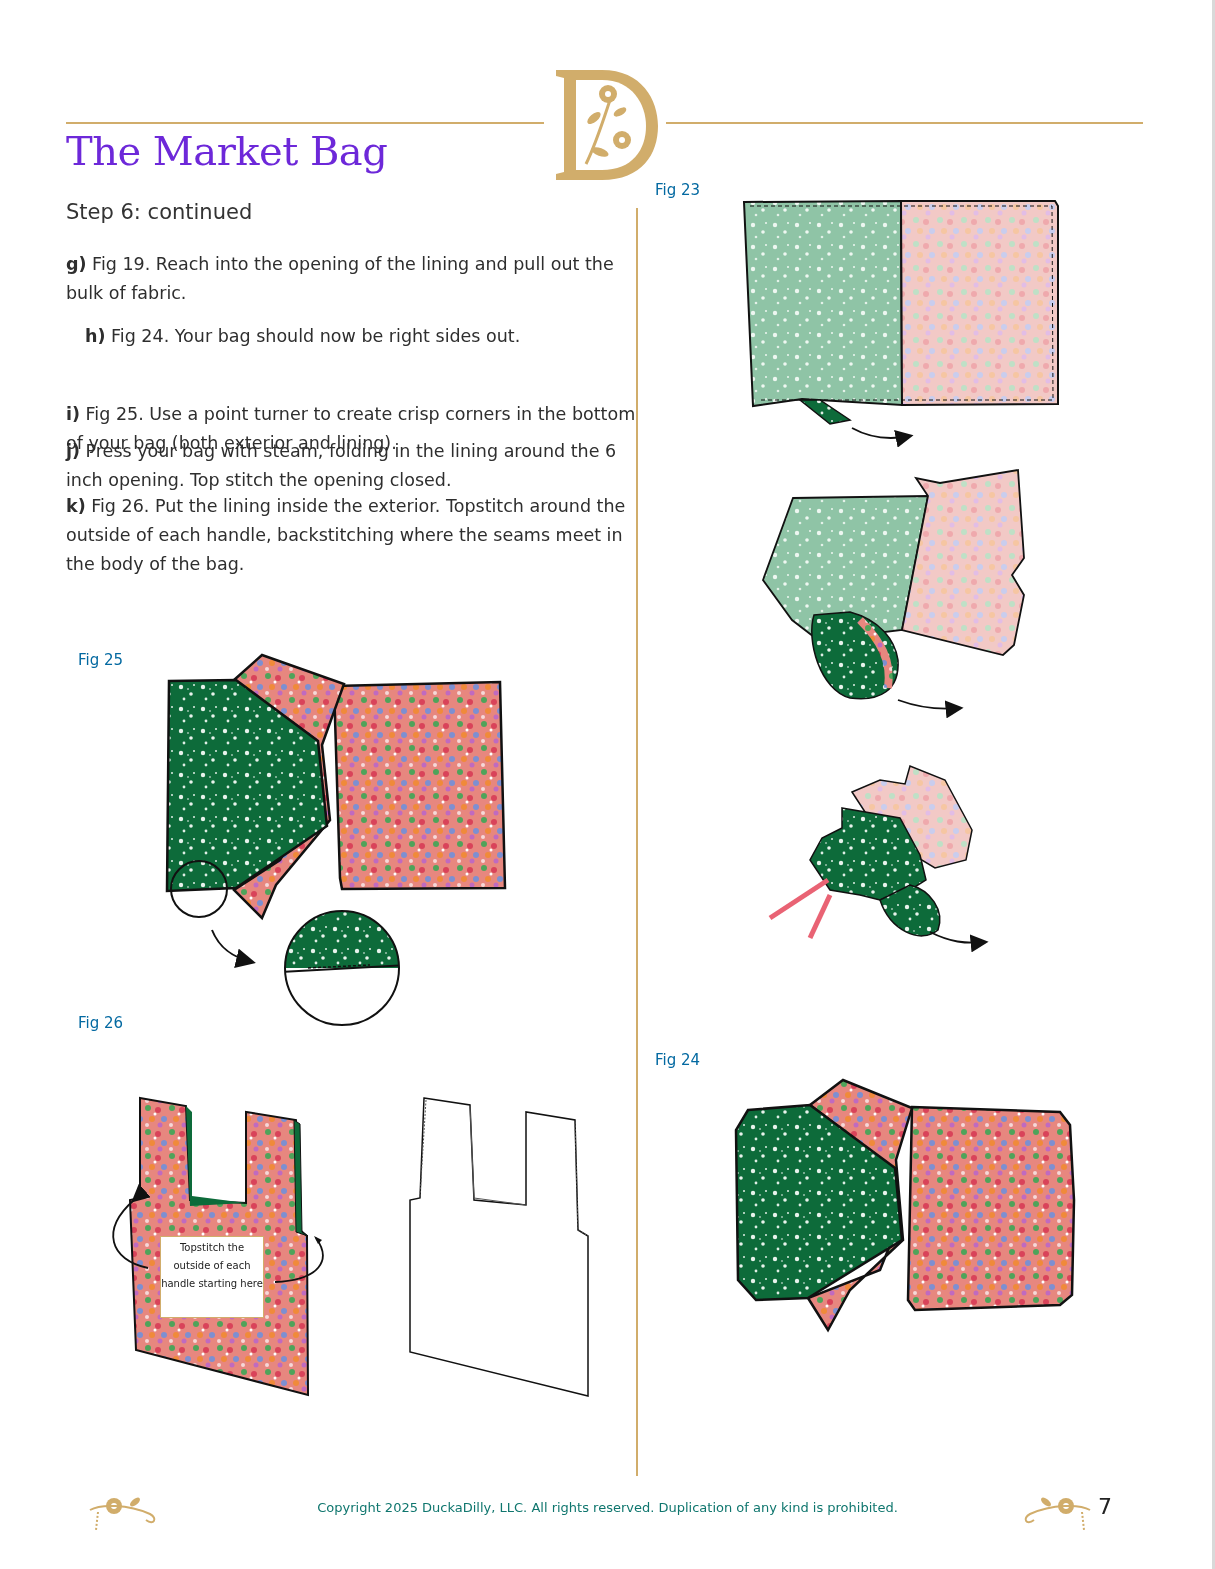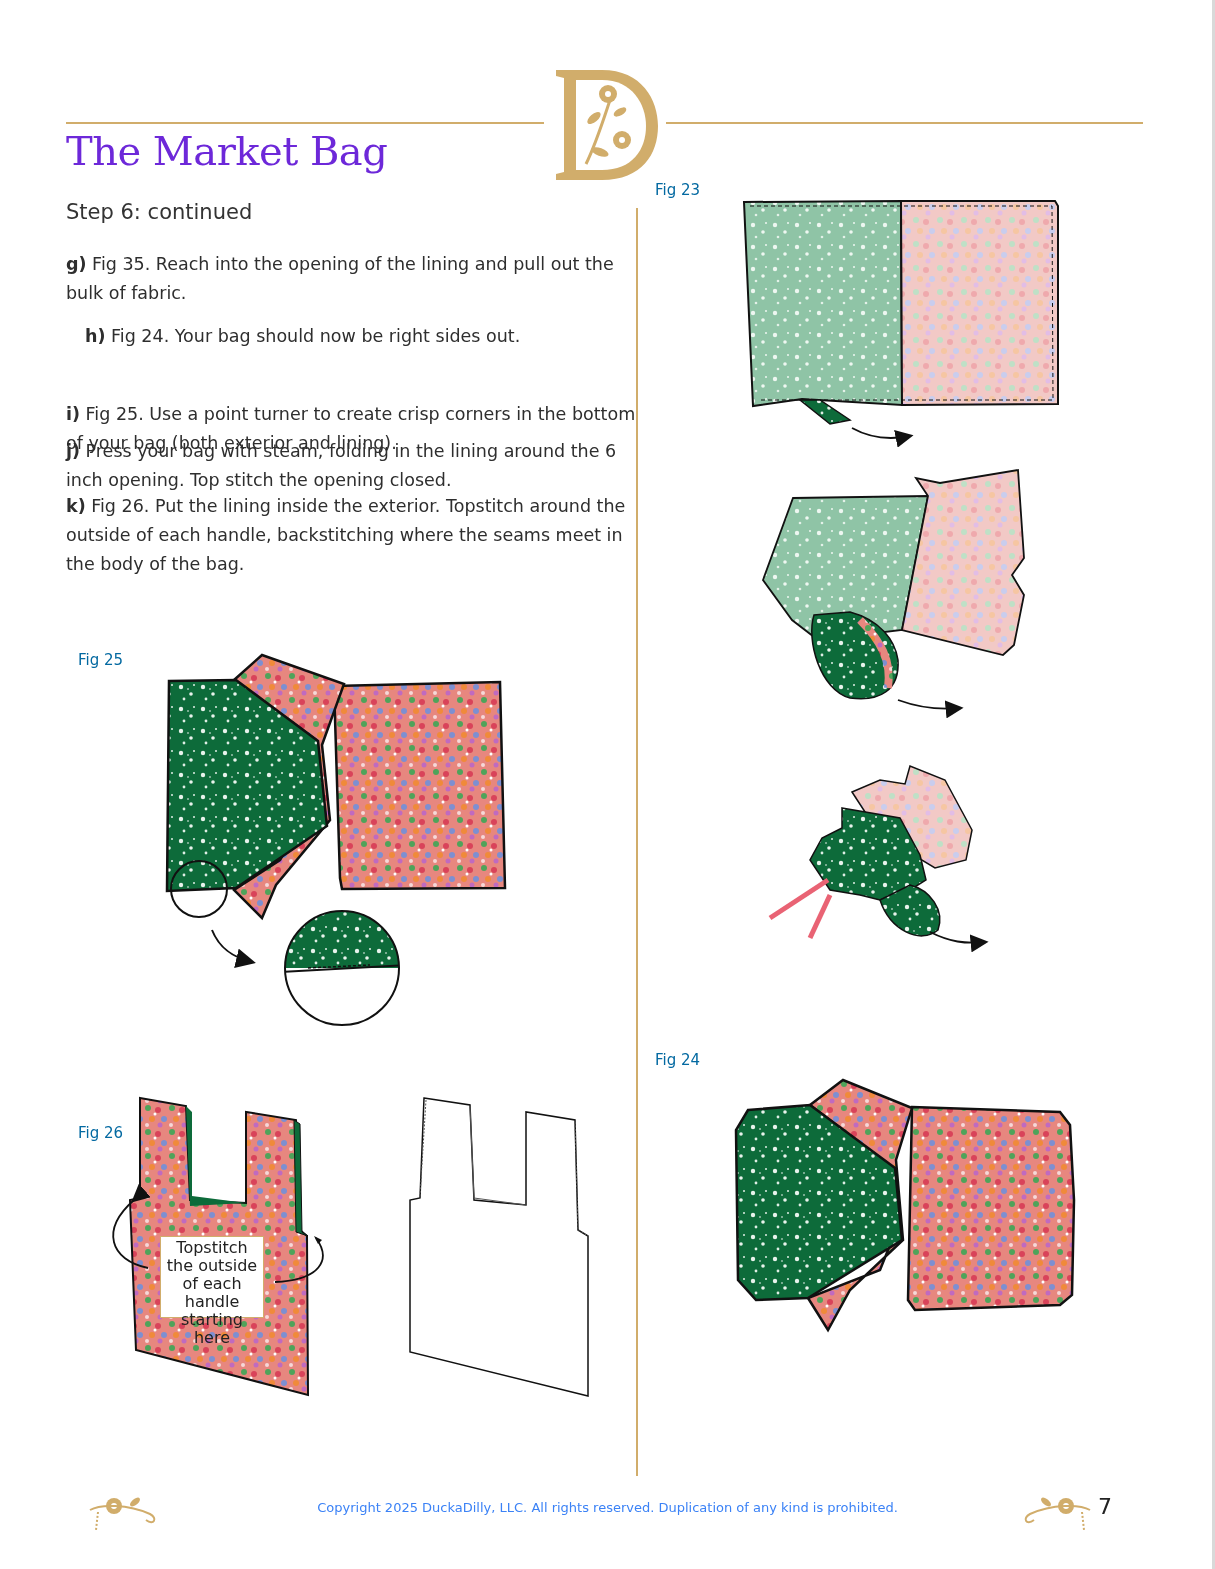--- a/index.html
+++ b/index.html
@@ -4,22 +4,22 @@
 <style>
   html,body{margin:0;padding:0;background:#fff;}
   body{width:1215px;height:1569px;position:relative;overflow:hidden;font-family:"DejaVu Sans",sans-serif;color:#2b2b2b;}
   .rule{position:absolute;height:2px;background:#d1ad6b;}
   .vrule{position:absolute;width:2px;background:#d1ad6b;}
   .title{position:absolute;left:66px;top:128px;font-family:"DejaVu Serif",serif;font-size:40px;color:#6d28d9;letter-spacing:-0.5px;margin:0;font-weight:normal;}
   .step{position:absolute;left:66px;top:200px;font-size:21px;color:#333;}
   .instr{position:absolute;left:66px;width:570px;font-size:17.5px;line-height:29px;color:#2e2e2e;margin:0;}
   .instr b{font-weight:bold;}
   .fig-label{position:absolute;font-size:15px;color:#0369a1;}
-  .callout{position:absolute;left:160px;top:1236px;width:104px;height:82px;background:#fff;border:1.5px solid #d1ad6b;font-size:16px;line-height:18px;text-align:center;padding-top:2px;color:#222;box-sizing:border-box;}
-  .footer{position:absolute;top:1500px;left:0;width:1215px;text-align:center;font-size:13px;color:#3b82f6;}
+  .callout{position:absolute;left:160px;top:1236px;width:104px;height:82px;background:#fff;border:1.5px solid #d1ad6b;font-size:10px;line-height:18px;text-align:center;padding-top:2px;color:#222;box-sizing:border-box;}
+  .footer{position:absolute;top:1500px;left:0;width:1215px;text-align:center;font-size:13px;color:#0f766e;}
   .pagenum{position:absolute;left:1098px;top:1494px;font-size:22px;color:#222;}
   svg{position:absolute;overflow:visible;}
   .rborder{position:absolute;right:0;top:0;width:3px;height:1569px;background:#d9d9d9;}
 </style>
 </head>
 <body>
 
 <svg width="0" height="0" style="position:absolute">
   <defs>
     <pattern id="darkFloral" width="22" height="22" patternUnits="userSpaceOnUse">
@@ -78,21 +78,21 @@
   <ellipse cx="70" cy="46" rx="7" ry="3.5" fill="#d1ad6b" transform="rotate(-30 70 46)"></ellipse>
   <ellipse cx="50" cy="86" rx="9" ry="4" fill="#d1ad6b" transform="rotate(20 50 86)"></ellipse>
 </svg>
 
 <h1 class="title">The Market Bag</h1>
 
 <div class="vrule" style="left:636px;top:208px;height:1268px;"></div>
 
 <div class="step">Step 6: continued</div>
 
-<p class="instr" style="top:250px;"><b>g)</b><span> Fig 35. Reach into the opening of the lining and pull out the bulk of fabric.</span></p>
+<p class="instr" style="top:250px;"><b>g)</b><span> Fig 19. Reach into the opening of the lining and pull out the bulk of fabric.</span></p>
 <p class="instr" style="top:322px;margin-left:19px;"><b>h)</b><span> Fig 24. Your bag should now be right sides out.</span></p>
 <p class="instr" style="top:354px;margin-top:46px;"><b>i)</b><span> Fig 25. Use a point turner to create crisp corners in the bottom of your bag (both exterior and lining).</span></p>
 <p class="instr" style="top:437px;"><b>j)</b><span> Press your bag with steam, folding in the lining around the 6 inch opening. Top stitch the opening closed.</span></p>
 <p class="instr" style="top:492px;"><b>k)</b><span> Fig 26. Put the lining inside the exterior. Topstitch around the outside of each handle, backstitching where the seams meet in the body of the bag.</span></p>
 
 <div class="fig-label" style="left:78px;top:651px;">Fig 25</div>
 <svg style="left:0;top:0;" width="1215" height="1569">
   <path d="M334,686 L500,682 L505,888 L342,889 L340,878 Z" fill="url(#multiFloral)" stroke="#111" stroke-width="2.5"></path>
   <path d="M234,680 L262,655 L344,684 L322,745 L330,820 L276,885 L262,918 L234,890 L280,860 L320,790 L316,740 Z" fill="url(#multiFloral)" stroke="#111" stroke-width="2.5"></path>
   <path d="M169,681 L236,680 L318,741 L327,826 L236,888 L167,891 Z" fill="url(#darkFloral)" stroke="#111" stroke-width="2.5"></path>
@@ -103,21 +103,21 @@
     </clipPath>
   <g clip-path="url(#zoomClip)">
     <rect x="280" y="905" width="130" height="67" fill="url(#darkFloral)"></rect>
     <rect x="280" y="968" width="130" height="60" fill="#fff"></rect>
     <line x1="280" y1="972" x2="410" y2="965" stroke="#111" stroke-width="2"></line>
     <line x1="308" y1="968" x2="370" y2="965" stroke="#111" stroke-width="1.5" stroke-dasharray="3,2"></line>
   </g>
   <circle cx="342" cy="968" r="57" fill="none" stroke="#111" stroke-width="2"></circle>
 </svg>
 
-<div class="fig-label" style="left:78px;top:1124px;">Fig 26</div>
+<div class="fig-label" style="left:78px;top:1014px;">Fig 26</div>
 <svg style="left:0;top:0;" width="1215" height="1569">
   <path d="M140,1098 L186,1106 L190,1200 L246,1203 L246,1112 L296,1120 L300,1230 L307,1236 L308,1395 L136,1350 L130,1200 L140,1198 Z" fill="url(#multiFloral)" stroke="#111" stroke-width="2"></path>
   <path d="M186,1106 L192,1112 L192,1196 L246,1203 L190,1206 Z" fill="#0d6b3a"></path>
   <path d="M294,1120 L300,1124 L302,1232 L308,1236 L296,1232 Z" fill="#0d6b3a" stroke="#111" stroke-width="1"></path>
   <path d="M134,1200 C100,1230 110,1260 148,1268" stroke="#111" stroke-width="1.8" fill="none" marker-start="url(#arrowHead)"></path>
   <path d="M316,1238 C332,1260 320,1280 275,1282" stroke="#111" stroke-width="1.8" fill="none"></path>
   <path d="M318,1244 L314,1236 L322,1240 Z" fill="#111"></path>
   <path d="M424,1098 L470,1105 L474,1200 L526,1205 L526,1112 L575,1120 L578,1230 L588,1236 L588,1396 L410,1352 L410,1200 L420,1198 Z" fill="#fff" stroke="#111" stroke-width="1.5"></path>
   <path d="M426,1100 L420,1196" stroke="#555" stroke-width="1" stroke-dasharray="2,1.5"></path>
   <path d="M470,1106 L474,1198 L526,1205" stroke="#555" stroke-width="1" fill="none"></path>

